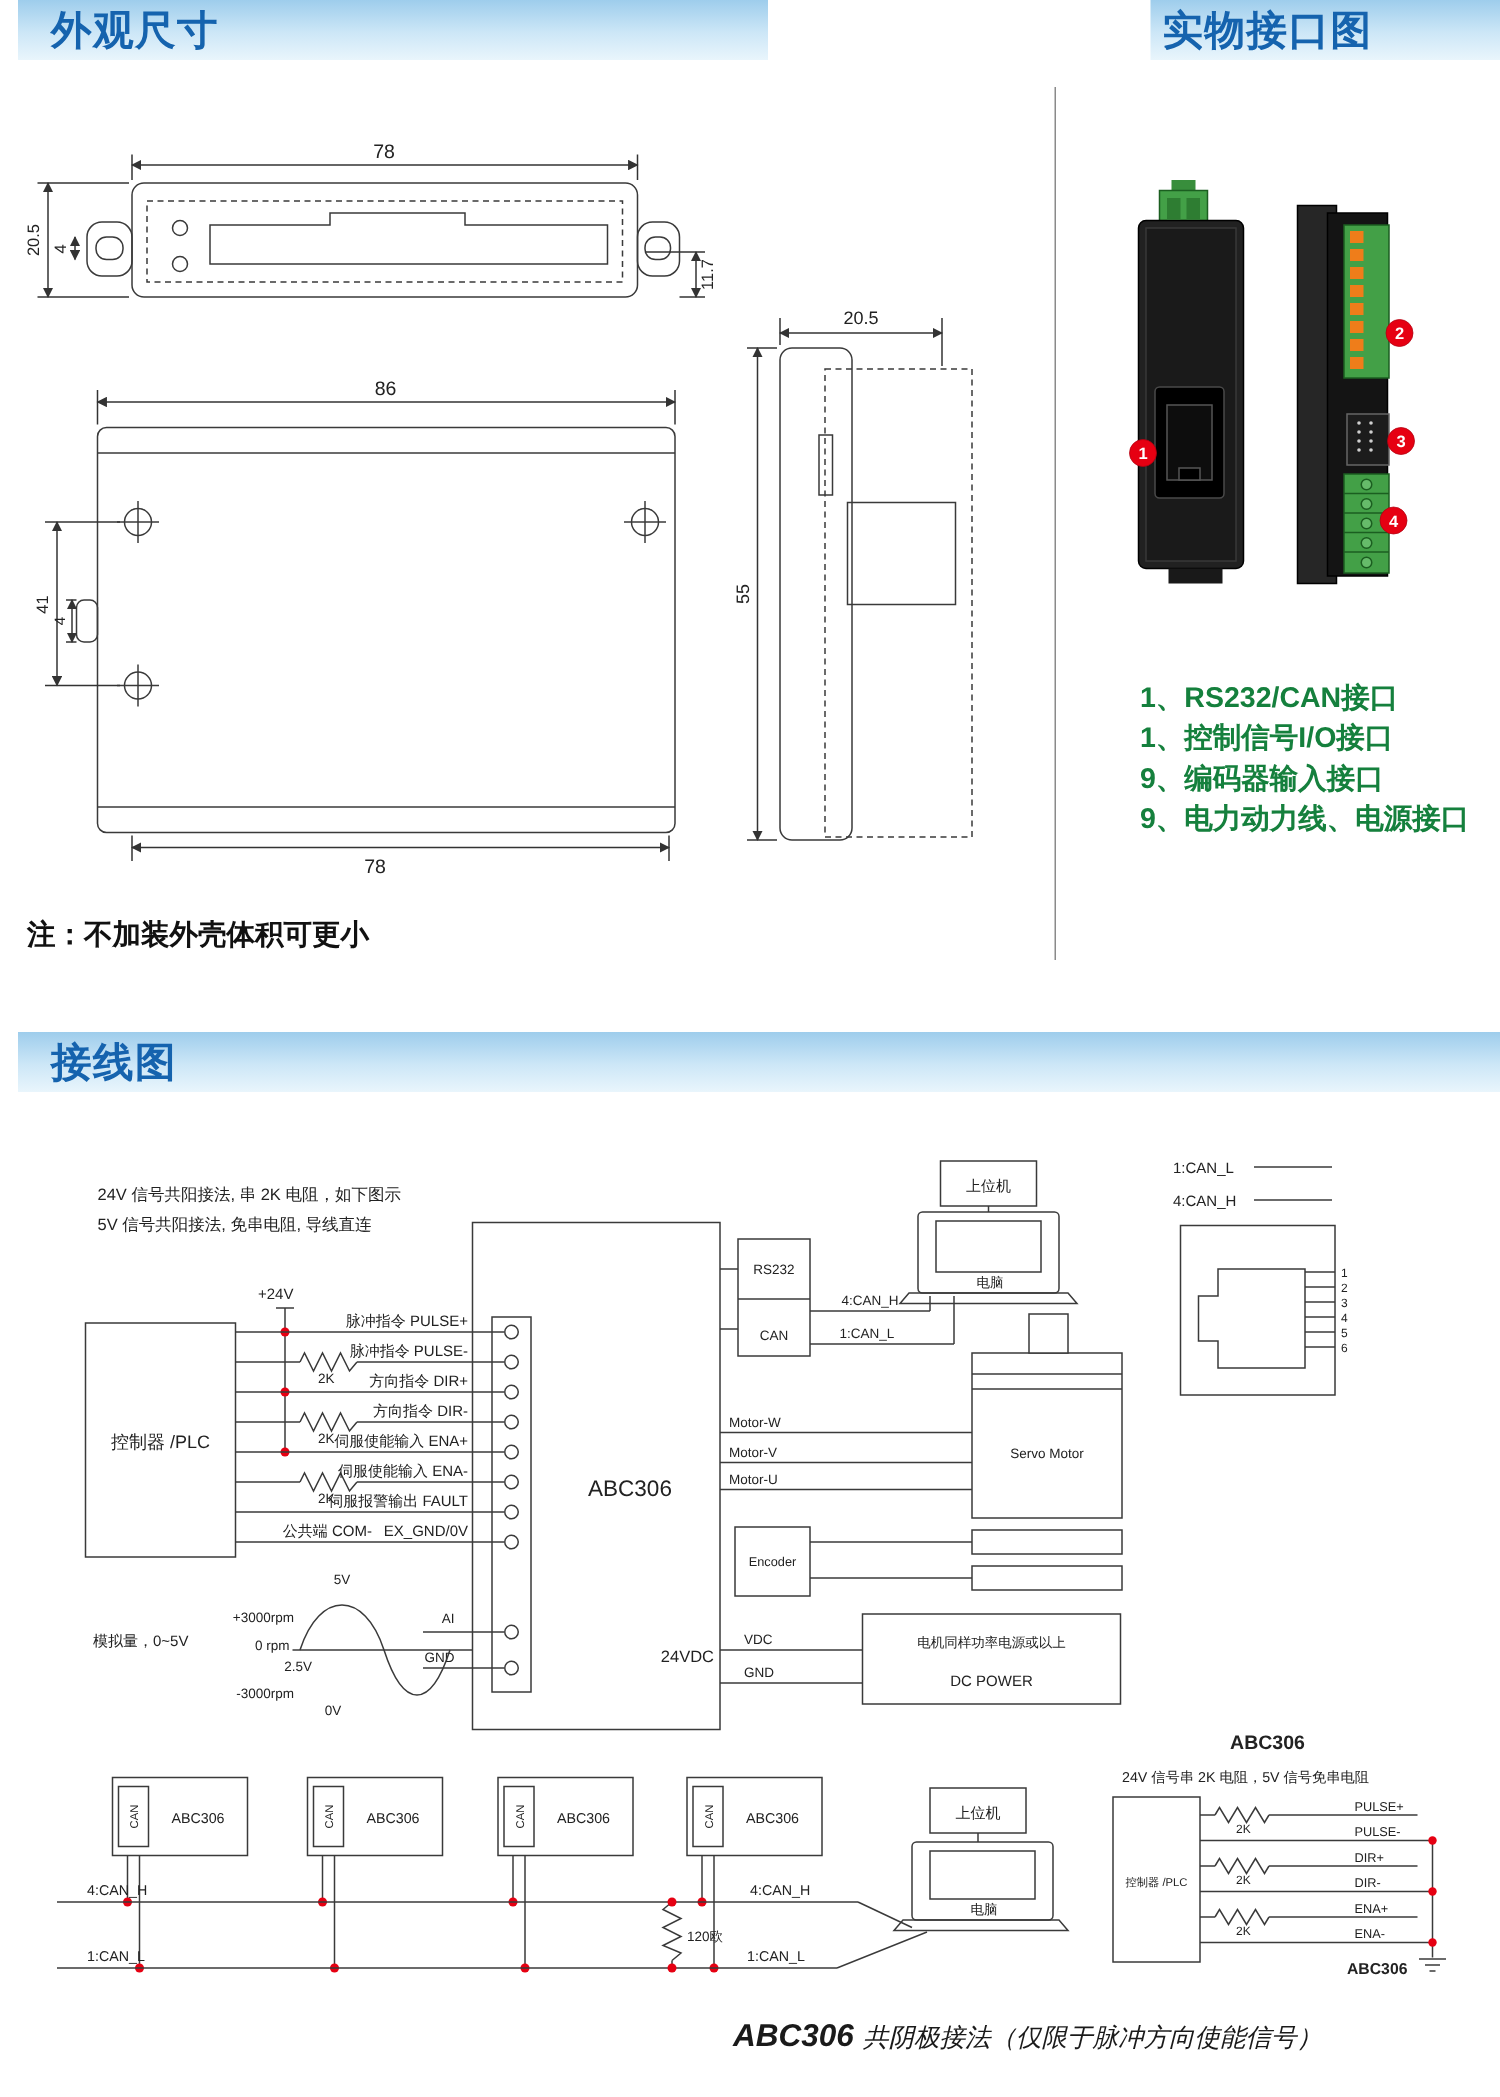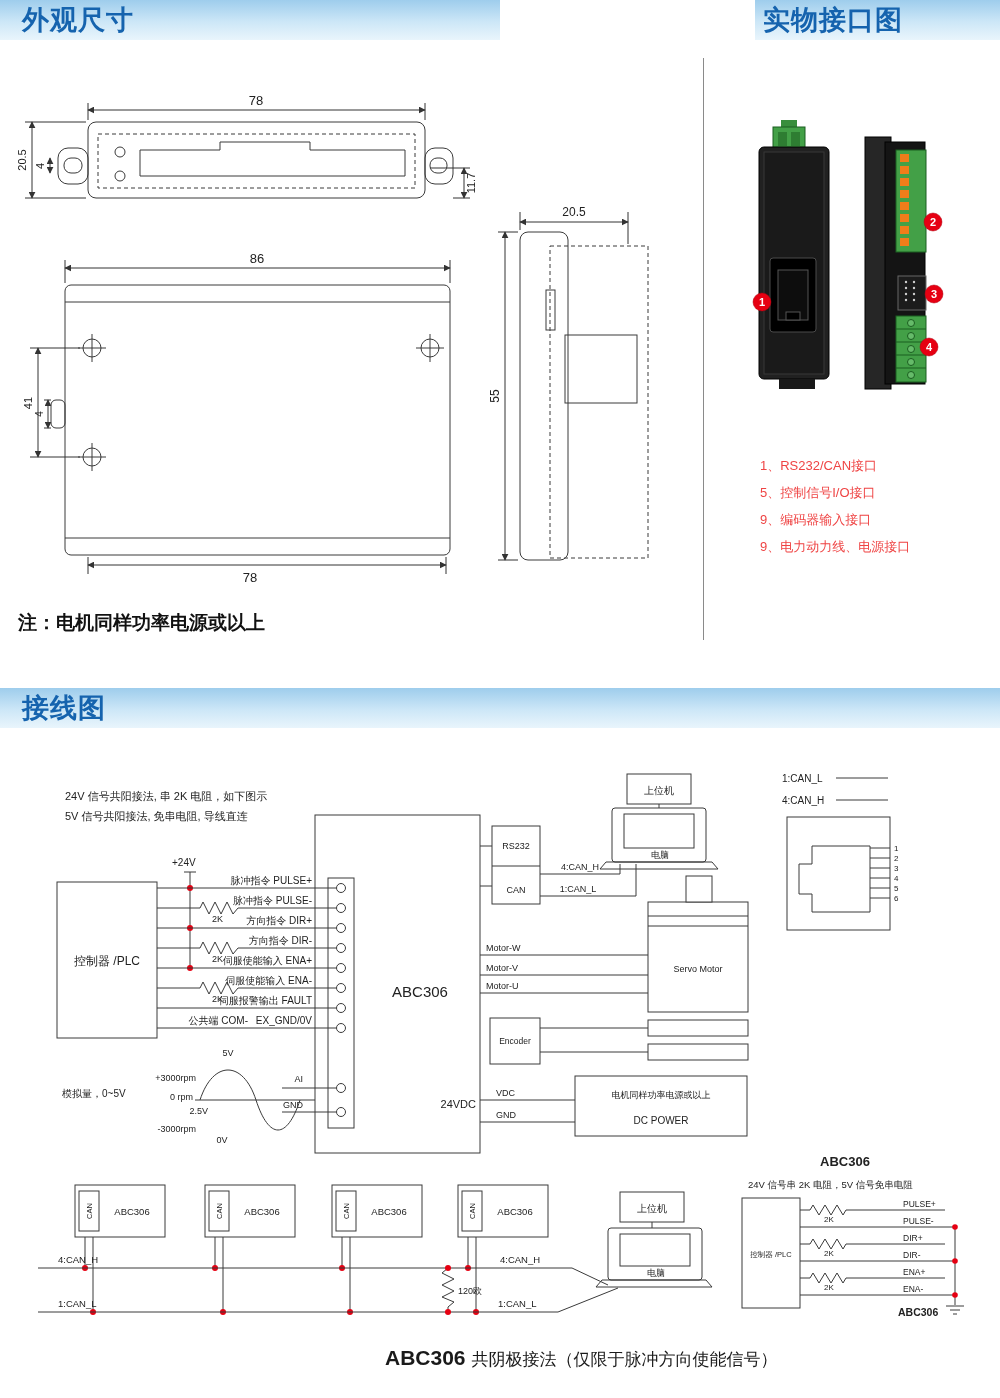--- a/index.html
+++ b/index.html
@@ -1,28 +1,28 @@
 <!DOCTYPE html>
 <html><head>
 <meta charset="utf-8">
 <style>
   html,body{margin:0;padding:0;background:#fff;}
   .page{position:relative;width:1000px;height:1398px;background:#fff;overflow:hidden;
         font-family:"Liberation Sans",sans-serif;color:#222;}
   .page svg{position:absolute;left:0;top:0;}
   .header-bar{position:absolute;height:40px;display:flex;align-items:center;
         background:linear-gradient(180deg,#9ecdec 0%,#cde7f7 55%,#e9f5fc 100%);
-        font-size:27px;font-weight:bold;color:#1563ae;letter-spacing:1px;}
+        font-size:27px;font-weight:bold;color:#1563ae;letter-spacing:1px;margin-left:12px;}
   .hb-left{left:0;top:8;width:478px;padding-left:22px;}
   .hb-right{left:755px;top:8;width:245px;padding-left:8px;}
   .hb-full{left:0;top:688px;width:1000px;padding-left:22px;}
   .divider{position:absolute;left:703px;top:58px;height:582px;border-left:1.5px solid #8a8a8a;}
-  .legend{position:absolute;left:760px;top:452px;font-size:13px;font-weight:normal;color:#ef4444;line-height:27px;}
+  .legend{position:absolute;left:760px;top:452px;font-size:19px;font-weight:bold;color:#15803d;line-height:27px;}
   .note{position:absolute;left:18px;top:610px;font-size:19px;font-weight:bold;color:#111;}
-  .caption{position:absolute;left:385px;top:1346px;width:600px;color:#1a1a1a;}
+  .caption{position:absolute;left:385px;top:1346px;width:600px;text-align:center;color:#1a1a1a;font-style:italic;}
   .caption .model{font-size:21px;font-weight:bold;margin-right:6px;}
   .caption .rest{font-size:17px;}
   text{font-family:"Liberation Sans",sans-serif;fill:#222;}
   .ln{stroke:#3a3a3a;stroke-width:1;fill:none;}
   .bx{stroke:#3a3a3a;stroke-width:1;fill:#fff;}
   .dim{stroke:#333;stroke-width:1;fill:none;}
   .dsh{stroke-dasharray:4 3;}
   .dot{fill:#e60012;stroke:none;}
   .badge{fill:#e60012;stroke:#b00010;stroke-width:0.5;}
   .badge-t{fill:#fff;font-weight:bold;}
@@ -439,26 +439,26 @@
     <text x="898" y="1316" font-size="10.5" font-weight="bold">ABC306</text>
   </g>
 </svg>
 
 <div class="header-bar hb-left">外观尺寸</div>
 <div class="header-bar hb-right">实物接口图</div>
 <div class="divider"></div>
 
 <div class="legend">
   <div>1、RS232/CAN接口</div>
-  <div>5、控制信号I/O接口</div>
+  <div>1、控制信号I/O接口</div>
   <div>9、编码器输入接口</div>
   <div>9、电力动力线、电源接口</div>
 </div>
 
-<div class="note">注：电机同样功率电源或以上</div>
+<div class="note">注：不加装外壳体积可更小</div>
 
 <div class="header-bar hb-full">接线图</div>
 
 <div class="caption">
   <span class="model">ABC306</span><span class="rest">共阴极接法（仅限于脉冲方向使能信号）</span>
 </div>
 
 </div>
 
 </body></html>

